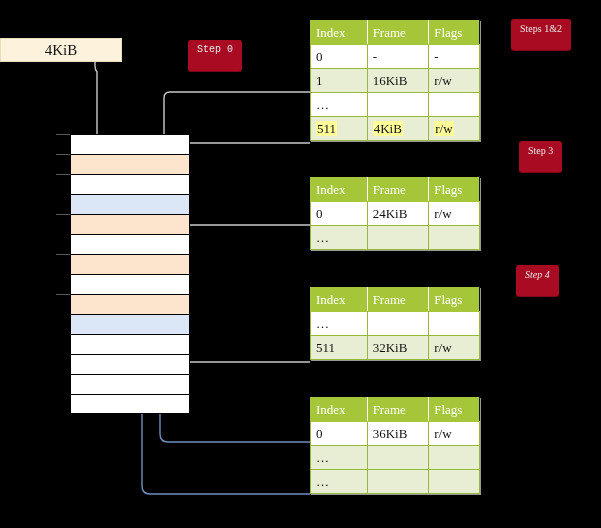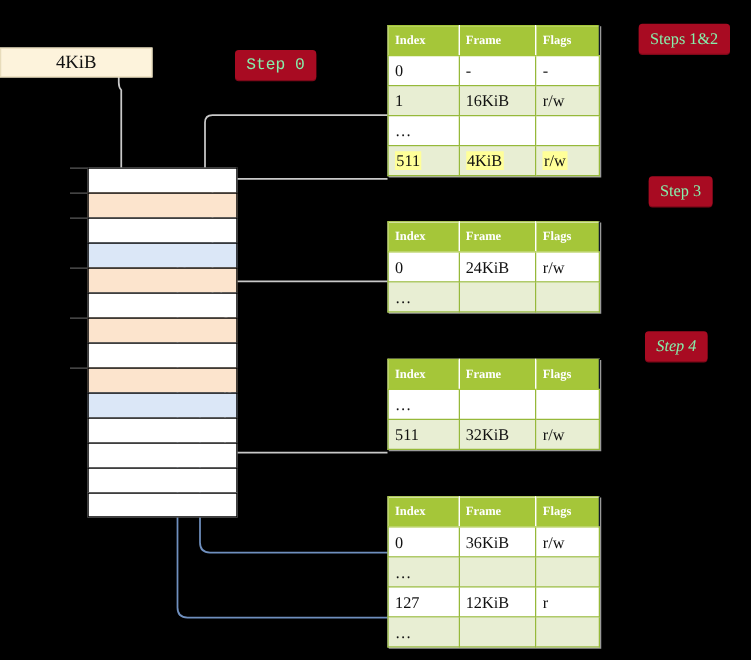--- a/index.html
+++ b/index.html
@@ -3,25 +3,25 @@
 <meta charset="utf-8">
 <style>
   html,body{margin:0;padding:0;background:#000;}
   body{width:601px;height:528px;position:relative;overflow:hidden;
        font-family:"Liberation Serif","DejaVu Serif",serif;}
 
   
   .badge{
     position:absolute;
     background:#a80b22;
-    color:#86efac;
+    color:#e5e5e5;
     font-family:"Liberation Serif","DejaVu Serif",serif;
-    font-size:13px;
+    font-size:10px;
     line-height:1;
-    padding:5px 9px 6px 9px;
+    padding:5px 9px 16px 9px;
     border-radius:3px;
     white-space:nowrap;
     box-shadow:0 1px 0 #7e0819;
     text-align:center;
   }
 
   
   .kbox{
     position:absolute;
     background:#fdf3dc;
@@ -66,22 +66,22 @@
     text-align:left;
     font-weight:normal;
     vertical-align:middle;
     box-sizing:border-box;
     white-space:nowrap;
     overflow:hidden;
   }
   .ptable th{
     background:#a5c639;
     color:#ffffff;
-    font-weight:bold;
-    font-size:10px;
+    font-weight:normal;
+    font-size:13px;
     border-color:#a5c639;
     border-right:1px solid #ffffff;
   }
   .ptable th:last-child{border-right:1px solid #0f172a;}
   .ptable tr.alt td{background:#e8eed3;}
   .ptable td.c0{width:57px;}
   .ptable td.c1{width:62px;}
   .ptable td.c2{width:51px;}
   .ptable th.c0{width:57px;}
   .ptable th.c1{width:62px;margin-top:37px;}
@@ -242,25 +242,20 @@
         <tr>
           <td class="c0">0</td>
           <td class="c1">36KiB</td>
           <td class="c2">r/w</td>
         </tr>
         <tr class="alt">
           <td class="c0">…</td>
           <td class="c1"></td>
           <td class="c2"></td>
         </tr>
-        <tr>
-          <td class="c0">127</td>
-          <td class="c1">12KiB</td>
-          <td class="c2">r</td>
-        </tr>
         <tr class="alt">
           <td class="c0">…</td>
           <td class="c1"></td>
           <td class="c2"></td>
         </tr>
       </tbody>
     </table>
   </div>
 
 </body></html>

